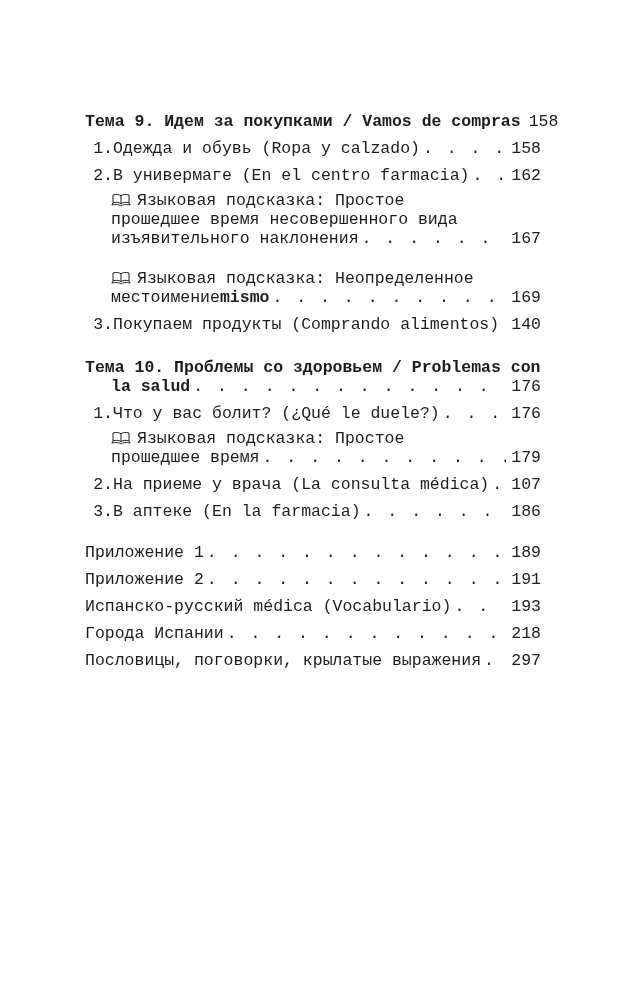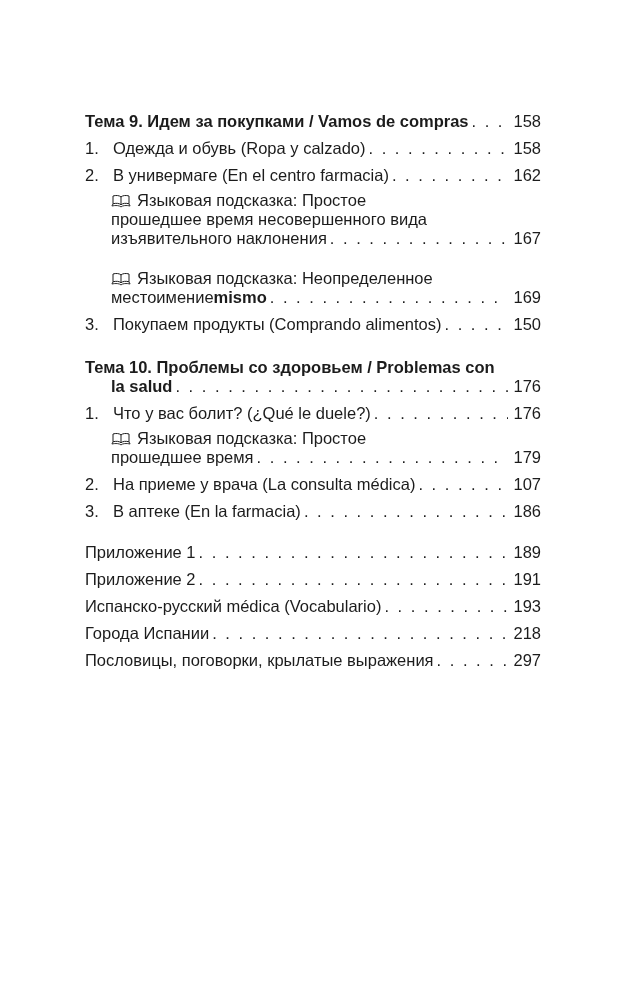--- a/index.html
+++ b/index.html
@@ -6,24 +6,25 @@
     margin: 0;
     padding: 0;
     background: #ffffff;
   }
   .page {
     position: relative;
     width: 618px;
     height: 1000px;
     background: #ffffff;
     overflow: hidden;
-    font-family: Liberation Sans, sans-serif;
+    font-family: Liberation Mono, monospace;
     font-size: 16.5px;
     line-height: 19px;
     color: #1c1c1c;
+    text-align: right;
   }
   .content {
     position: absolute;
     left: 85px;
     right: 77px;
     top: 112px;
   }
   .row {
     display: flex;
     align-items: baseline;
@@ -120,21 +121,21 @@
     <div class="row indent">
       <span class="text"><span>местоимение</span><b class="bw">mismo</b></span>
       <span class="dots"></span>
       <span class="pg">169</span>
     </div>
 
     <div class="row mt-entry">
       <span class="num">3.</span>
       <span class="text">Покупаем продукты (Comprando alimentos)</span>
       <span class="dots"></span>
-      <span class="pg">150</span>
+      <span class="pg">140</span>
     </div>
 
     <div class="row bold mt-section">
       <span class="text">Тема 10. Проблемы со здоровьем / Problemas con</span>
     </div>
     <div class="row bold indent">
       <span class="text">la salud</span>
       <span class="dots" style="font-weight:normal"></span>
       <span class="pg" style="font-weight:normal">176</span>
     </div>

